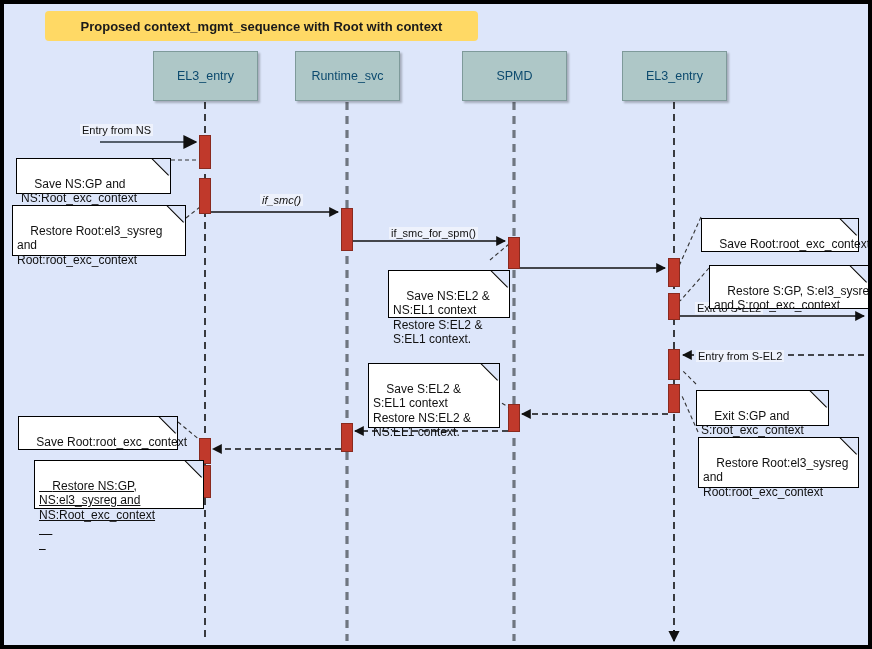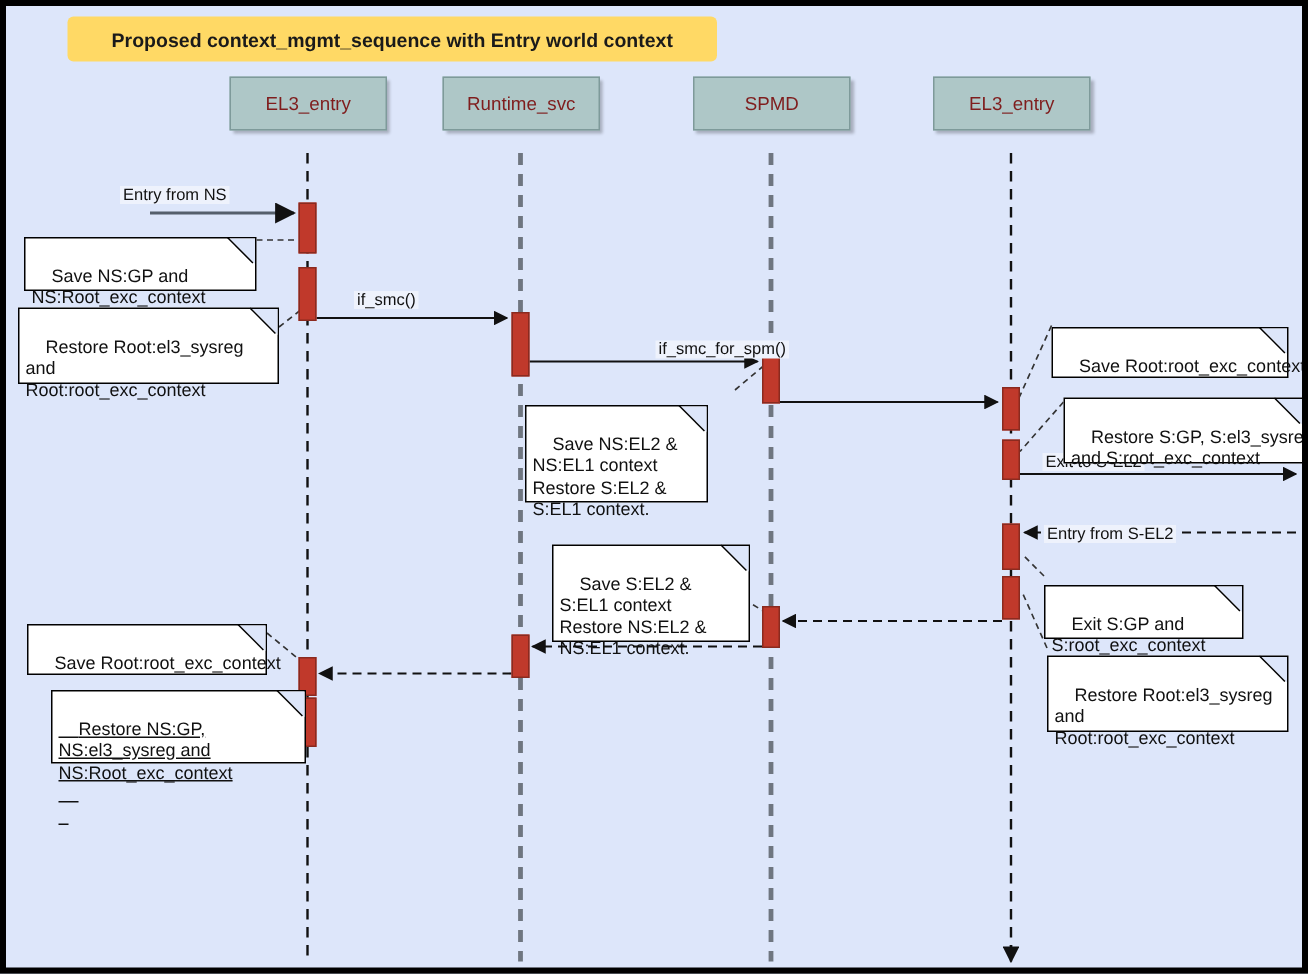--- a/index.html
+++ b/index.html
@@ -23,26 +23,26 @@
     background:#ffd965;
     border-radius:4px;
     display:flex;align-items:center;justify-content:center;
     font-size:13px;color:#1a1a1a;font-weight:bold;
     box-sizing:border-box;
   }
 
   
   .lifeline-head{
     position:absolute;
-    width:105px;height:36px;
+    width:105px;height:50px;
     background:#aec7c7;
     border:1px solid #7e9a9a;
     box-shadow:2px 2px 2px rgba(0,0,0,0.25);
     display:flex;align-items:center;justify-content:center;
-    font-size:12.5px;color:#7f1d1d;
+    font-size:12.5px;color:#0c4a6e;
     box-sizing:border-box;
   }
 
   
   .activation{
     position:absolute;
     width:12px;
     background:#c0392b;
     border:1px solid #8a2a1f;
     box-sizing:border-box;
@@ -139,21 +139,21 @@
       <line x1="697" y1="213" x2="675" y2="262"></line>
       <line x1="705" y1="264" x2="676" y2="297"></line>
       <line x1="486" y1="392" x2="506" y2="404"></line>
       <line x1="692" y1="380" x2="678" y2="366"></line>
       <line x1="694" y1="428" x2="678" y2="392"></line>
       <line x1="174" y1="418" x2="197" y2="437"></line>
       <line x1="173" y1="472" x2="197" y2="472"></line>
     </g>
   </svg>
 
-  <div class="title-banner">Proposed context_mgmt_sequence with Entry world context</div>
+  <div class="title-banner">Proposed context_mgmt_sequence with Root with context</div>
 
   <div class="lifeline-head" style="left:149px;top:47px;">EL3_entry</div>
   <div class="lifeline-head" style="left:291px;top:47px;">Runtime_svc</div>
   <div class="lifeline-head" style="left:458px;top:47px;">SPMD</div>
   <div class="lifeline-head" style="left:618px;top:47px;">EL3_entry</div>
 
   <div class="activation" style="left:195px;top:131px;height:34px;"></div>
   <div class="activation" style="left:195px;top:174px;height:36px;"></div>
   <div class="activation" style="left:195px;top:434px;height:26px;"></div>
   <div class="activation" style="left:195px;top:461px;height:33px;"></div>
@@ -163,39 +163,39 @@
 
   <div class="activation" style="left:504px;top:233px;height:32px;"></div>
   <div class="activation" style="left:504px;top:400px;height:28px;"></div>
 
   <div class="activation" style="left:664px;top:254px;height:29px;"></div>
   <div class="activation" style="left:664px;top:289px;height:27px;"></div>
   <div class="activation" style="left:664px;top:345px;height:31px;"></div>
   <div class="activation" style="left:664px;top:380px;height:29px;"></div>
 
   <div class="msg-label" style="left:76px;top:120px;">Entry from NS</div>
-  <div class="msg-label" style="left:232px;top:190px;">if_smc()</div>
-  <div class="msg-label" style="left:385px;top:223px;margin-left:48px;">if_smc_for_spm()</div>
+  <div class="msg-label" style="left:256px;top:190px;font-style:italic;">if_smc()</div>
+  <div class="msg-label" style="left:385px;top:223px;">if_smc_for_spm()</div>
   <div class="msg-label" style="left:691px;top:298px;">Exit to S-EL2</div>
   <div class="msg-label" style="left:692px;top:346px;">Entry from S-EL2</div>
 
   <div class="note" style="left:12px;top:138px;width:155px;height:36px;">
     <span>Save NS:GP and
 NS:Root_exc_context</span>
     <span class="fold"></span>
   </div>
 
   <div class="note" style="left:8px;top:185px;width:174px;height:51px;">
     <span>Restore Root:el3_sysreg
 and
 Root:root_exc_context</span>
     <span class="fold"></span>
   </div>
 
-  <div class="note" style="left:346px;top:250px;width:122px;height:65px;">
+  <div class="note" style="left:384px;top:250px;width:122px;height:48px;">
     <span>Save NS:EL2 &amp;
 NS:EL1 context
 Restore S:EL2 &amp;
 S:EL1 context.</span>
     <span class="fold"></span>
   </div>
 
   <div class="note" style="left:697px;top:198px;width:158px;height:34px;">
     <span>Save Root:root_exc_context</span>
     <span class="fold"></span>

